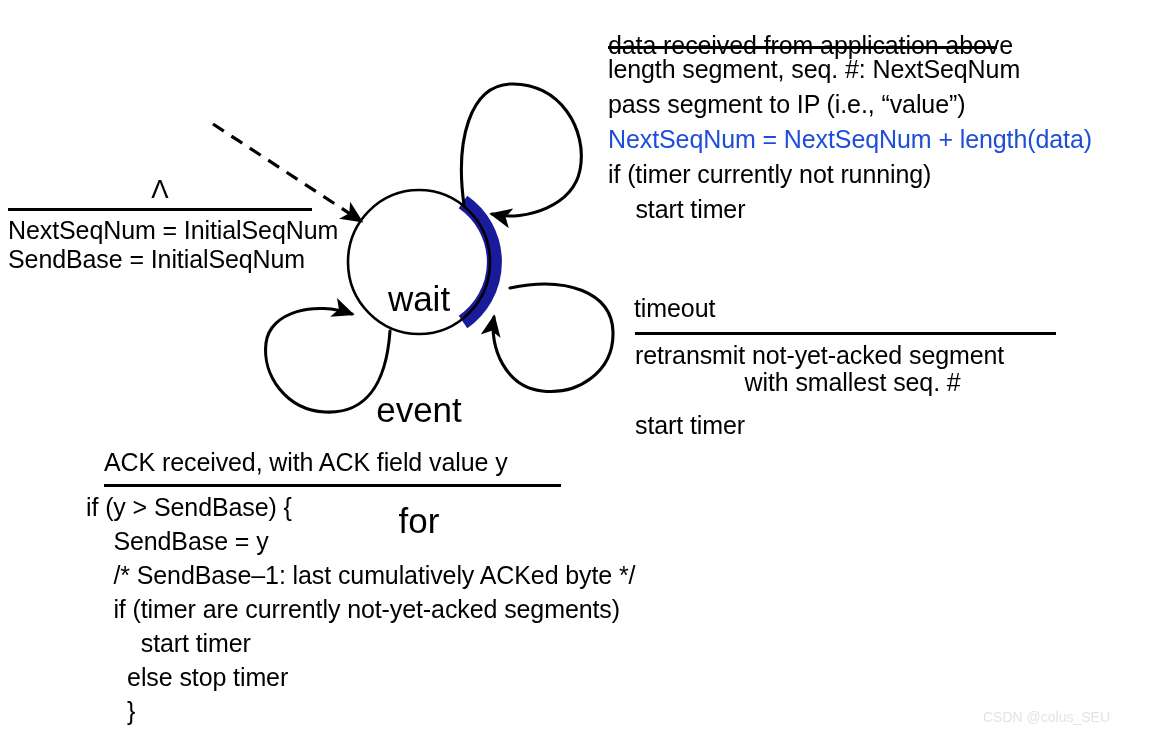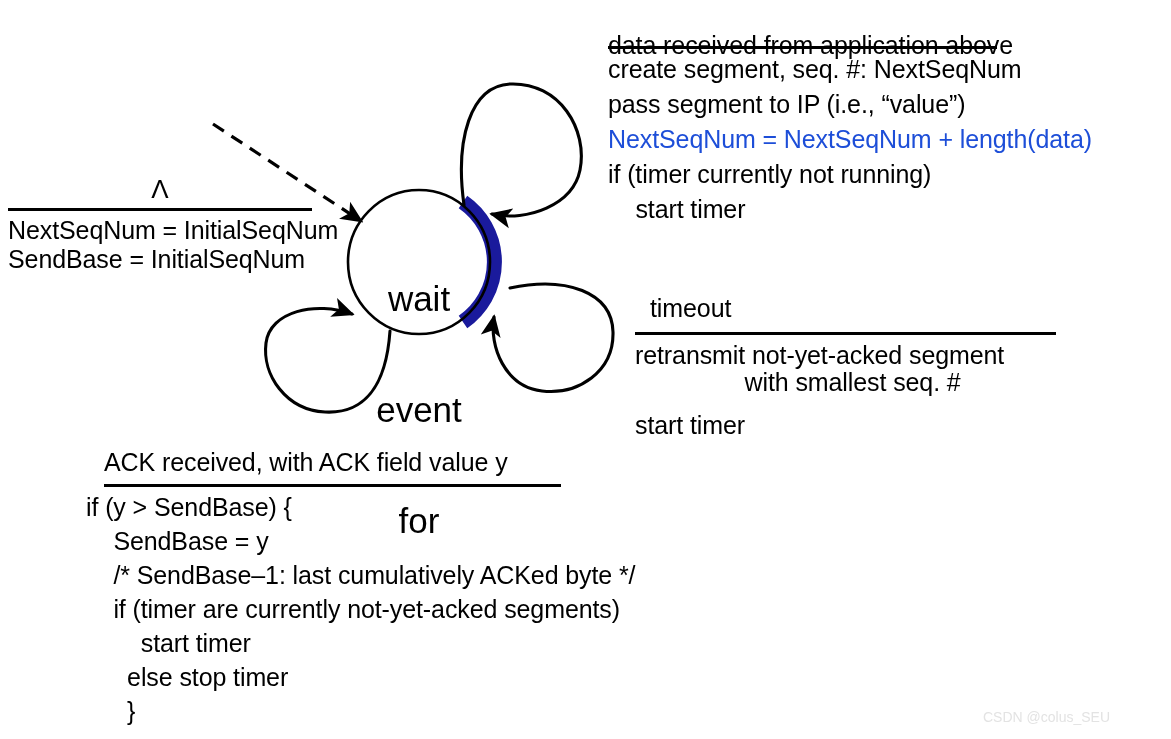--- a/index.html
+++ b/index.html
@@ -100,29 +100,29 @@
   <div class="blk" style="left:0px; top:172px; width:330px;">
     <div class="txt" style="left:0px; top:0px; width:320px; text-align:center; font-size:26px;">Λ</div>
     <div class="rule" style="left:8px; top:36px; width:304px;"></div>
     <div class="txt" style="left:8px; top:41px;">NextSeqNum = InitialSeqNum</div>
     <div class="txt" style="left:8px; top:70px;">SendBase = InitialSeqNum</div>
   </div>
 
   <div class="blk" style="left:607px; top:4px; width:564px;">
     <div class="txt" style="left:1px; top:0px;margin-top:24px;">data received from application above</div>
     <div class="rule" style="left:1px; top:42px; width:389px;"></div>
-    <div class="txt" style="left:1px; top:48px;">create segment, seq. #: NextSeqNum</div>
+    <div class="txt" style="left:1px; top:48px;">length segment, seq. #: NextSeqNum</div>
     <div class="txt" style="left:1px; top:83px;">pass segment to IP (i.e., “value”)</div>
     <div class="txt red" style="left:1px; top:118px;">NextSeqNum = NextSeqNum + length(data)</div>
     <div class="txt" style="left:1px; top:153px;">if (timer currently not running)</div>
     <div class="txt" style="left:1px; top:188px;">    start timer</div>
   </div>
 
   <div class="blk" style="left:634px; top:291px; width:460px;">
-    <div class="txt" style="left:16px; top:0px;">timeout</div>
+    <div class="txt" style="left:0; top:0px;">timeout</div>
     <div class="rule" style="left:1px; top:41px; width:421px;"></div>
     <div class="txt" style="left:1px; top:47px;">retransmit not-yet-acked segment</div>
     <div class="txt" style="left:1px; top:74px;">                with smallest seq. #</div>
     <div class="txt" style="left:1px; top:117px;">start timer</div>
   </div>
 
   <div class="blk" style="left:85px; top:445px; width:700px;">
     <div class="txt" style="left:19px; top:0px;">ACK received, with ACK field value y</div>
     <div class="rule" style="left:19px; top:39px; width:457px;"></div>
     <div class="txt" style="left:1px; top:45px;">if (y &gt; SendBase) {</div>

